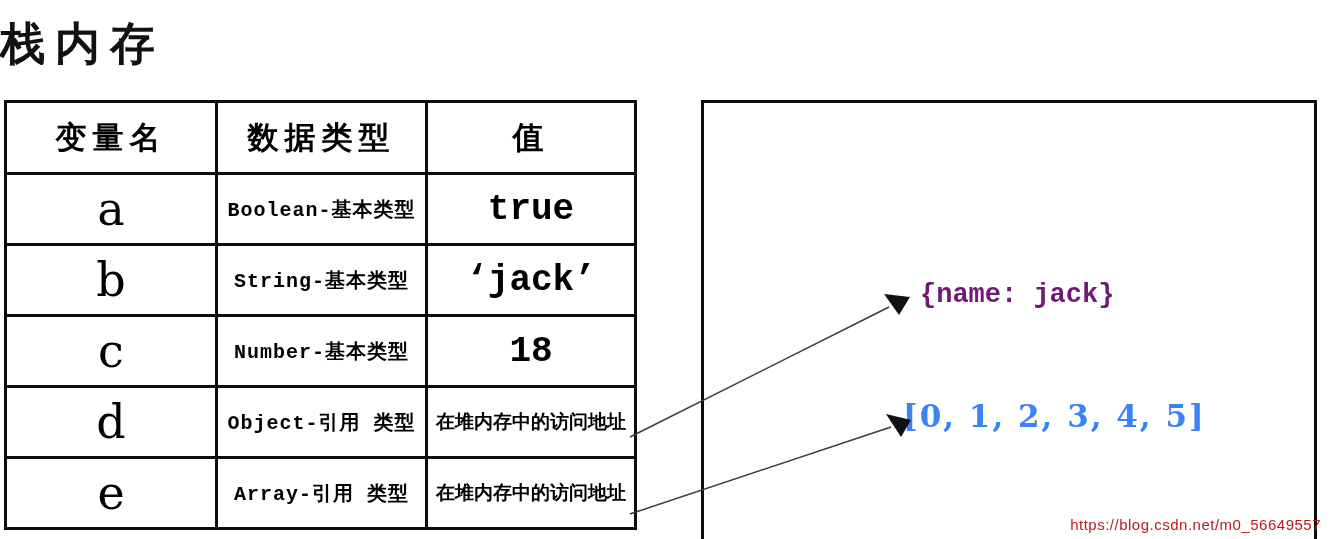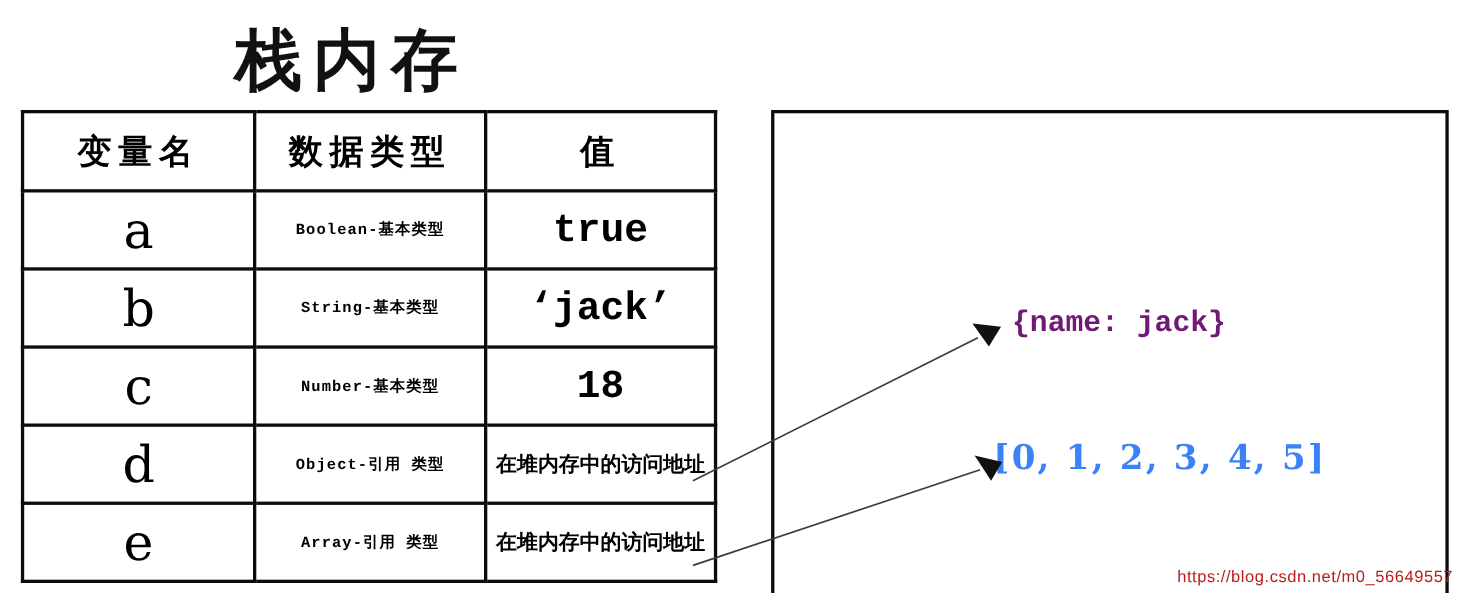--- a/index.html
+++ b/index.html
@@ -7,39 +7,38 @@
   .canvas {
     position: relative;
     width: 1341px;
     height: 539px;
     background: #ffffff;
     overflow: hidden;
   }
   .section-title {
     position: absolute;
     top: 14px;
-    font-size: 61px;
+    font-size: 45px;
     font-weight: bold;
     color: #111;
-    text-align: center;
+    text-align: left;
     font-family: "DejaVu Serif", "Liberation Serif", serif;
     letter-spacing: 10px;
   }
   .stack-title { left: 0; width: 640px; }
   .heap-title  { left: 702px; width: 615px; letter-spacing: 8px; }
 
   
   table.stack-table {
     position: absolute;
     left: 4px;
     top: 100px;
     width: 630px;
     border-collapse: collapse;
     table-layout: fixed;
-    margin-left: 15px;
   }
   .stack-table td {
     border: 3px solid #0c0c0c;
     text-align: center;
     vertical-align: middle;
     background: #ffffff;
     overflow: hidden;
     white-space: nowrap;
   }
   .stack-table tr        { height: 71px; }
@@ -53,21 +52,21 @@
     font-weight: bold;
     font-family: "DejaVu Serif", "Liberation Serif", serif;
     letter-spacing: 6px;
   }
   .cell-var {
     font-size: 46px;
     font-family: "DejaVu Serif", "Liberation Serif", serif;
     font-weight: 500;
   }
   .cell-type {
-    font-size: 14px;
+    font-size: 20px;
     font-weight: bold;
     font-family: "Liberation Mono", "DejaVu Sans Mono", monospace;
     letter-spacing: 1px;
   }
   .cell-value {
     font-size: 36px;
     font-weight: bold;
     font-family: Liberation Mono, monospace;
   }
   .cell-value.addr {

